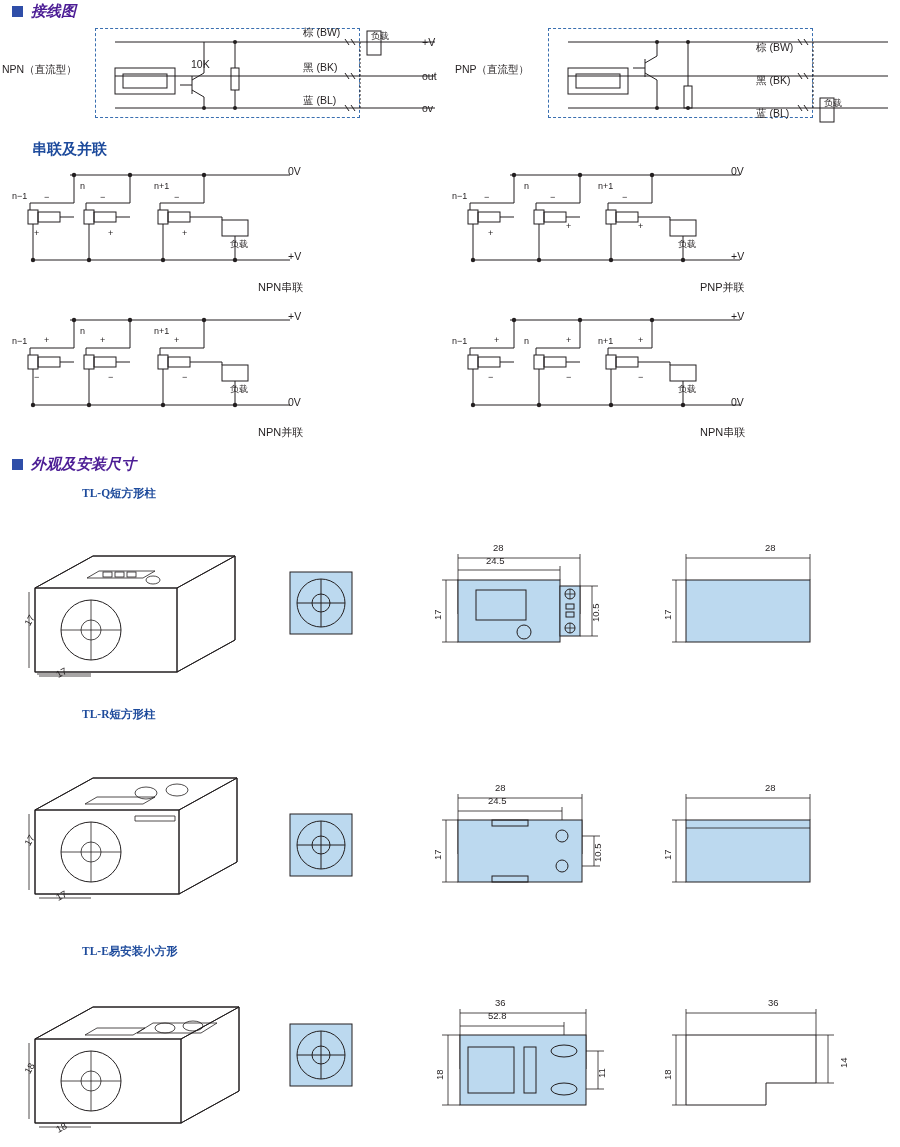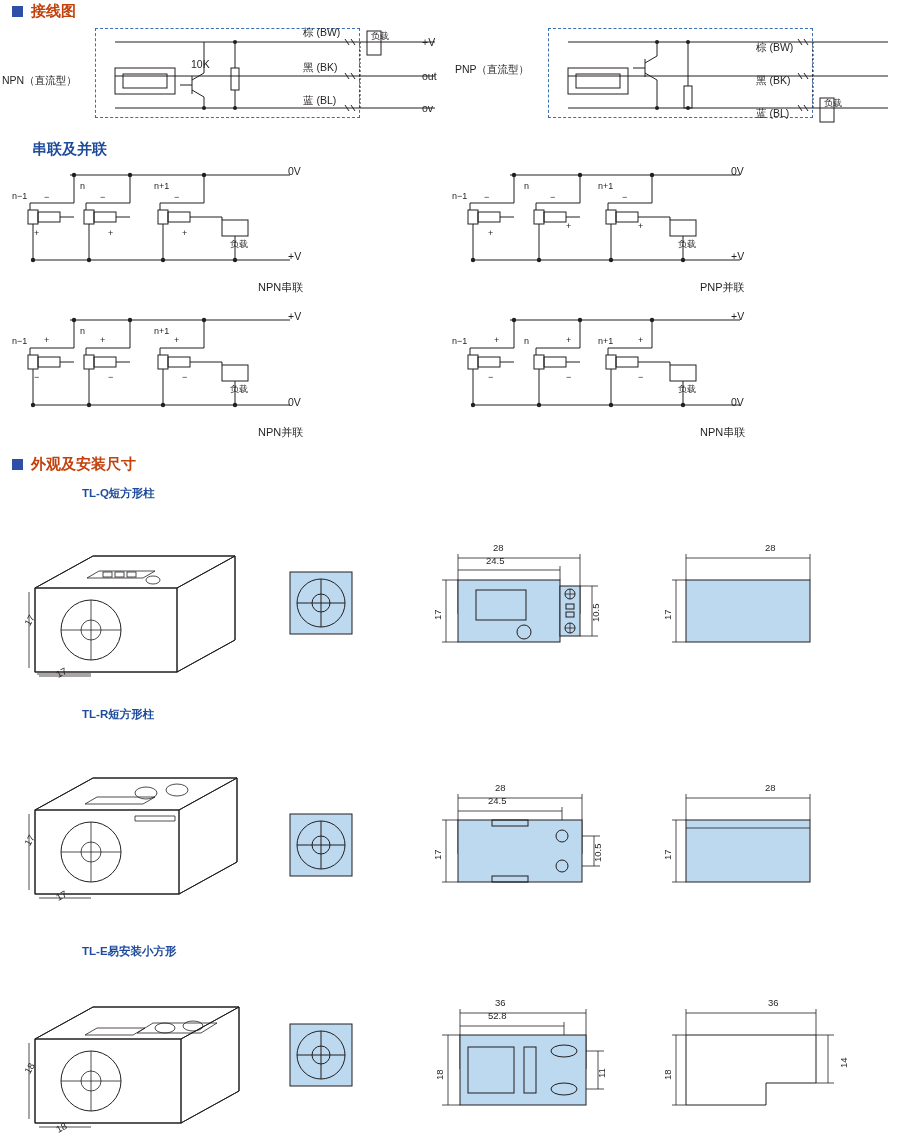--- a/index.html
+++ b/index.html
@@ -11,30 +11,30 @@
     color: #231f20;
     position: relative;
     overflow: hidden;
   }
   .page { position: relative; width:900px; height:1147px; }
 
   
   .sec-head {
     position: absolute;
     display: flex; align-items: center; gap: 8px;
-    font-size: 15px; font-weight: bold; color: #c2410c;
+    font-size: 15px; font-weight: bold; color: #4c1d95; font-style: italic;
   }
   .sec-head .sq {
     width: 11px; height: 11px; background: #2f4ea8; display:inline-block;
   }
   .sub-head {
     position: absolute; font-size: 15px; font-weight: bold; color:#1e4b9c;
   }
   .model-label {
-    position:absolute; font-size: 11.5px; color:#1e4b9c; font-weight:bold;
+    position:absolute; font-size: 11.5px; color:#1e4b9c; font-weight:bold;font-family:Liberation Serif, serif;
   }
 
   
   .lbl { position:absolute; font-size: 10.5px; color:#231f20; white-space:nowrap; }
   .lbl-sm { position:absolute; font-size: 9px; color:#231f20; white-space:nowrap; }
   .lbl-b { position:absolute; font-size: 11px; color:#231f20; white-space:nowrap; font-weight:normal;}
   .dim { position:absolute; font-size: 9.5px; color:#231f20; white-space:nowrap; }
   .dim-v { position:absolute; font-size: 9.5px; color:#231f20; white-space:nowrap;
            transform-origin: left top; transform: rotate(-90deg); }
   .dash-box { position:absolute; border:1px dashed #3a6fb0; }
@@ -49,21 +49,21 @@
 
 <div class="page">
 
   <div class="sec-head" style="left:12px; top:2px;">
     <span class="sq"></span>
     <span>接线图</span>
   </div>
 
   <div>
     <div class="dash-box" style="left:95px; top:28px; width:265px; height:90px;"></div>
-    <div class="lbl" style="left:2px; top:63px;margin-top:11px;">NPN（直流型）</div>
+    <div class="lbl" style="left:2px; top:63px;">NPN（直流型）</div>
 
     <svg style="left:95px; top:28px;" width="350" height="95">
 
       <path class="stk" d="M20,14 H265"></path>
 
       <path class="stk" d="M20,48 H265"></path>
 
       <path class="stk" d="M20,80 H265"></path>
 
       <rect class="stk" x="20" y="40" width="60" height="26" fill="#fff"></rect>

